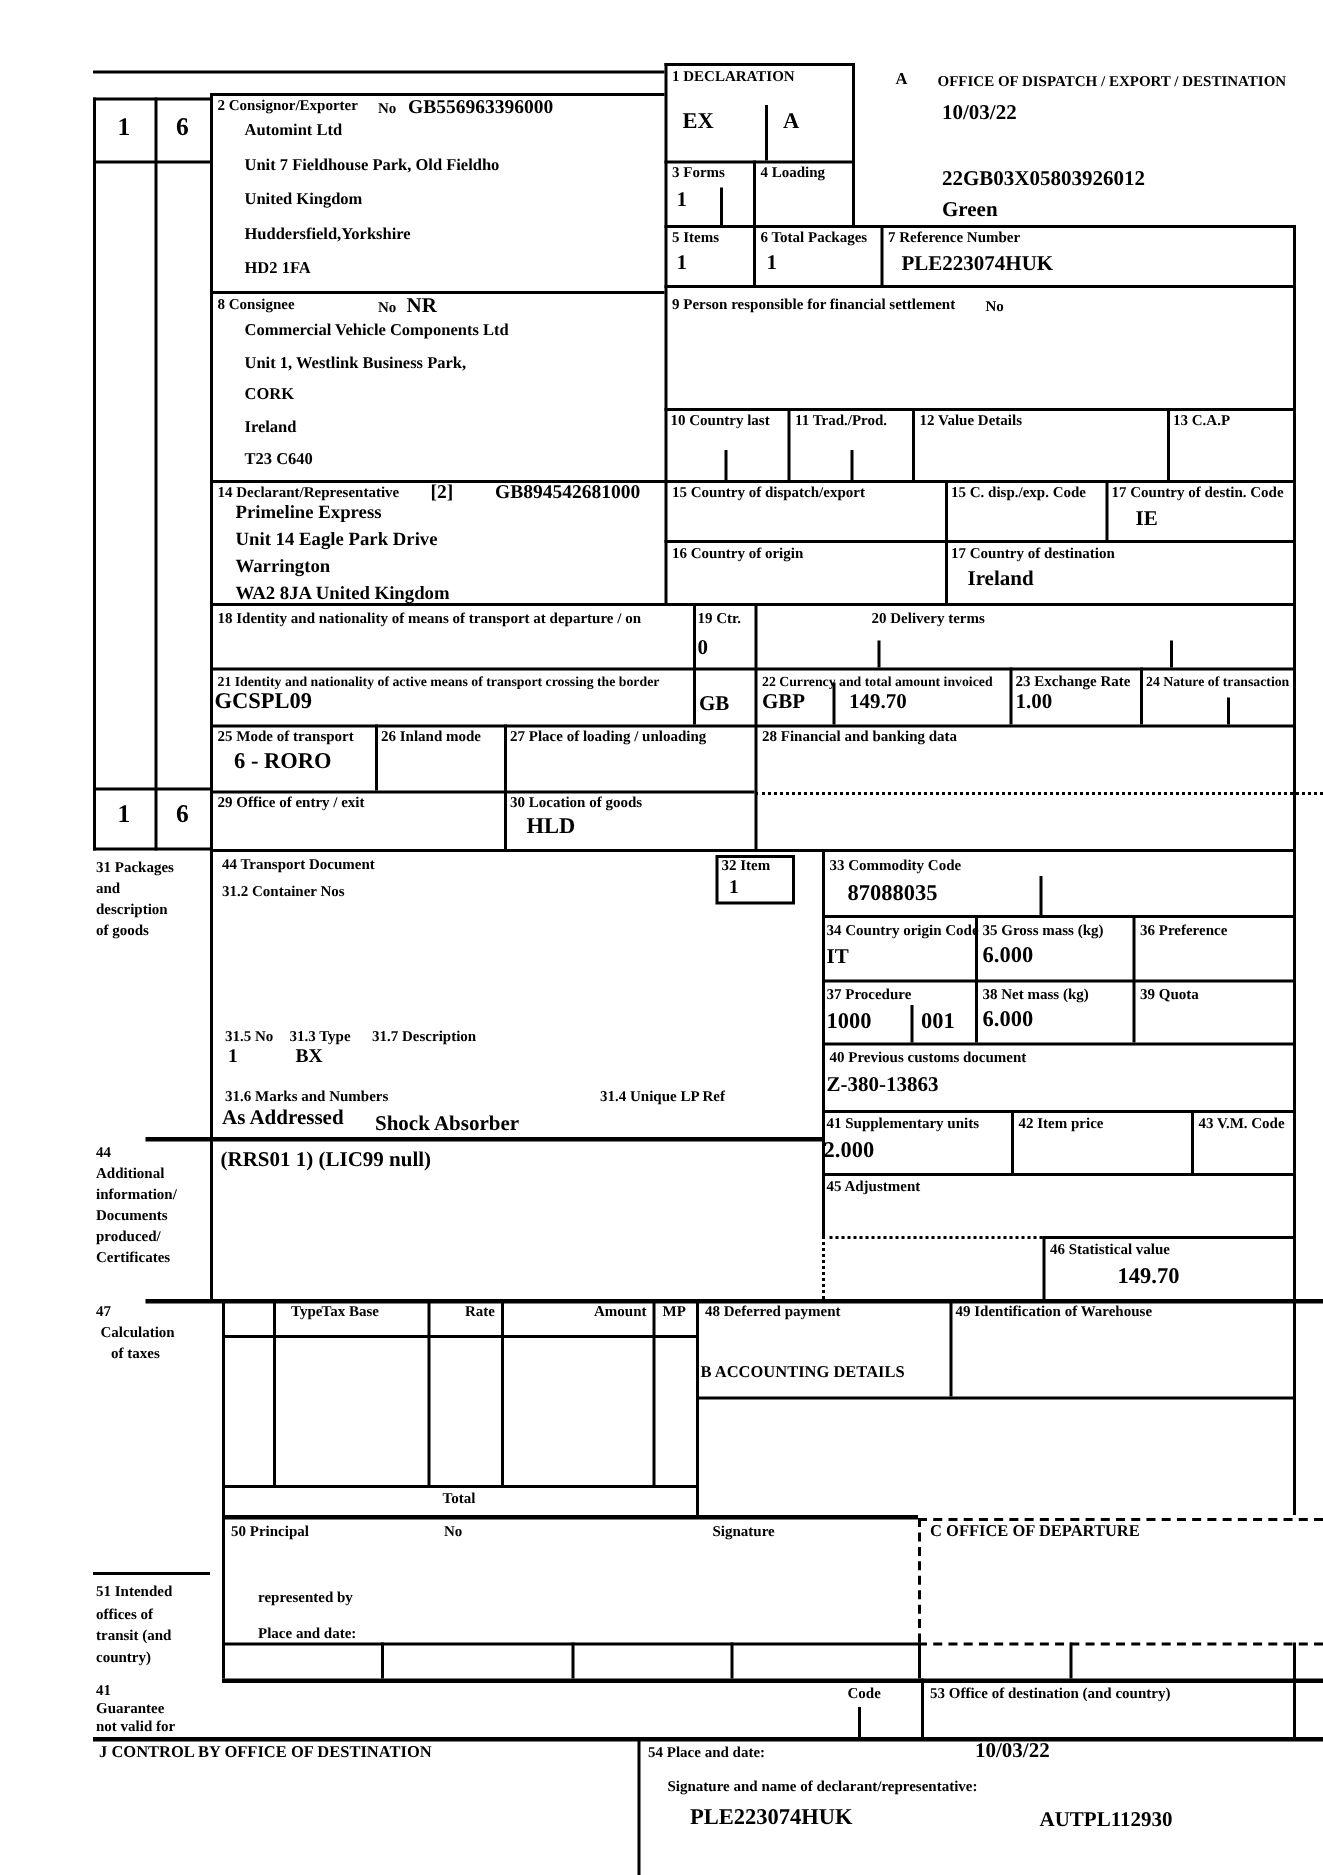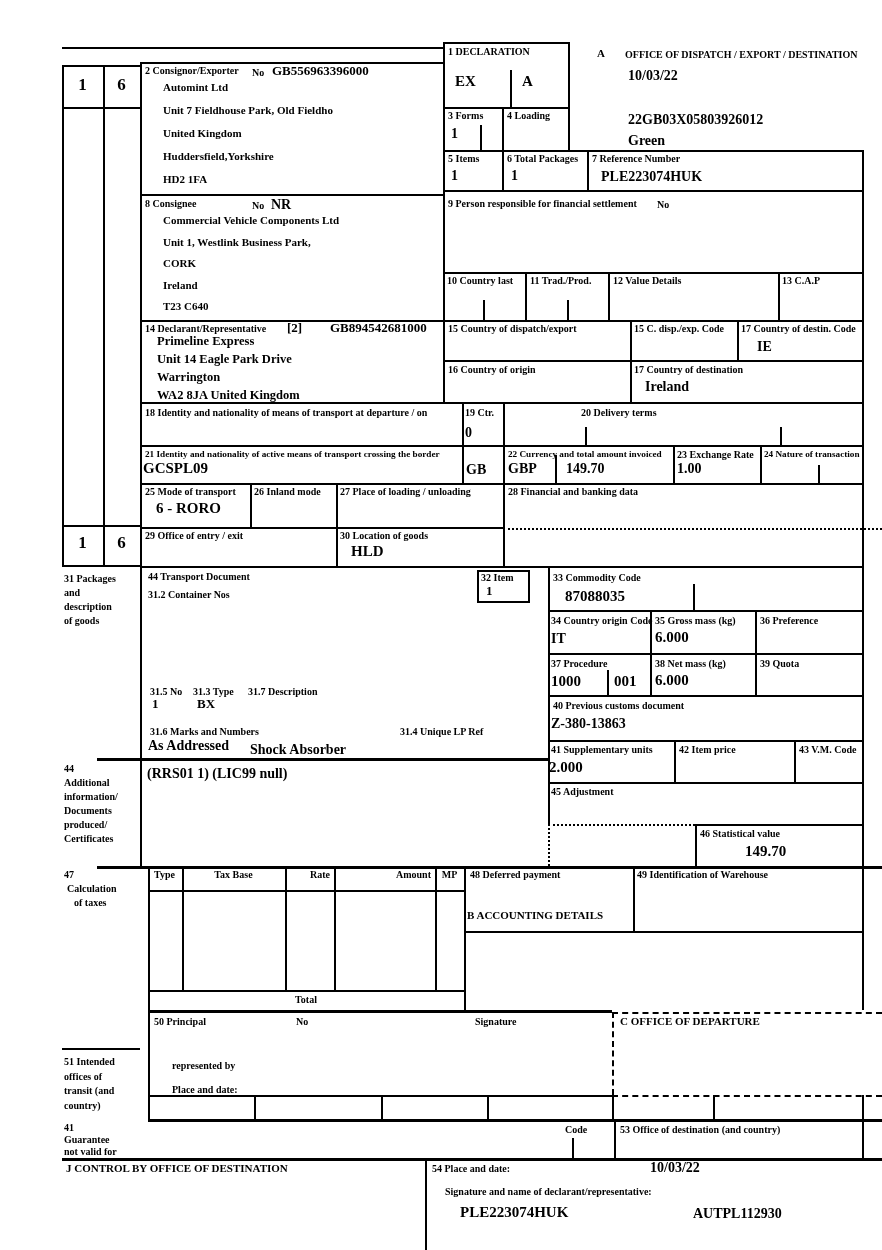--- a/index.html
+++ b/index.html
@@ -291,21 +291,21 @@
   <div class="lbl" style="left:551px;top:744px;">41 Supplementary units</div>
   <div class="val s15" style="left:549px;top:760px;">2.000</div>
   <div class="lbl" style="left:679px;top:744px;">42 Item price</div>
   <div class="lbl" style="left:799px;top:744px;">43 V.M. Code</div>
 
   <div class="val" style="left:147px;top:766px;">(RRS01 1) (LIC99 null)</div>
   <div class="lbl" style="left:551px;top:786px;">45 Adjustment</div>
   <div class="lbl" style="left:700px;top:828px;">46 Statistical value</div>
   <div class="val s15" style="left:745px;top:844px;">149.70</div>
 
-  <div class="cell" style="left:148px;top:869px;width:33px;">
+  <div class="cell" style="left:148px;top:869px;width:33px;padding-left:40px;">
       <span>Type</span>
     </div>
   <div class="cell" style="left:182px;top:869px;width:103px;">
       <span>Tax Base</span>
     </div>
   <div class="cell right" style="left:285px;top:869px;width:45px;">
       <span>Rate</span>
     </div>
   <div class="cell right" style="left:334px;top:869px;width:97px;">
       <span>Amount</span>

